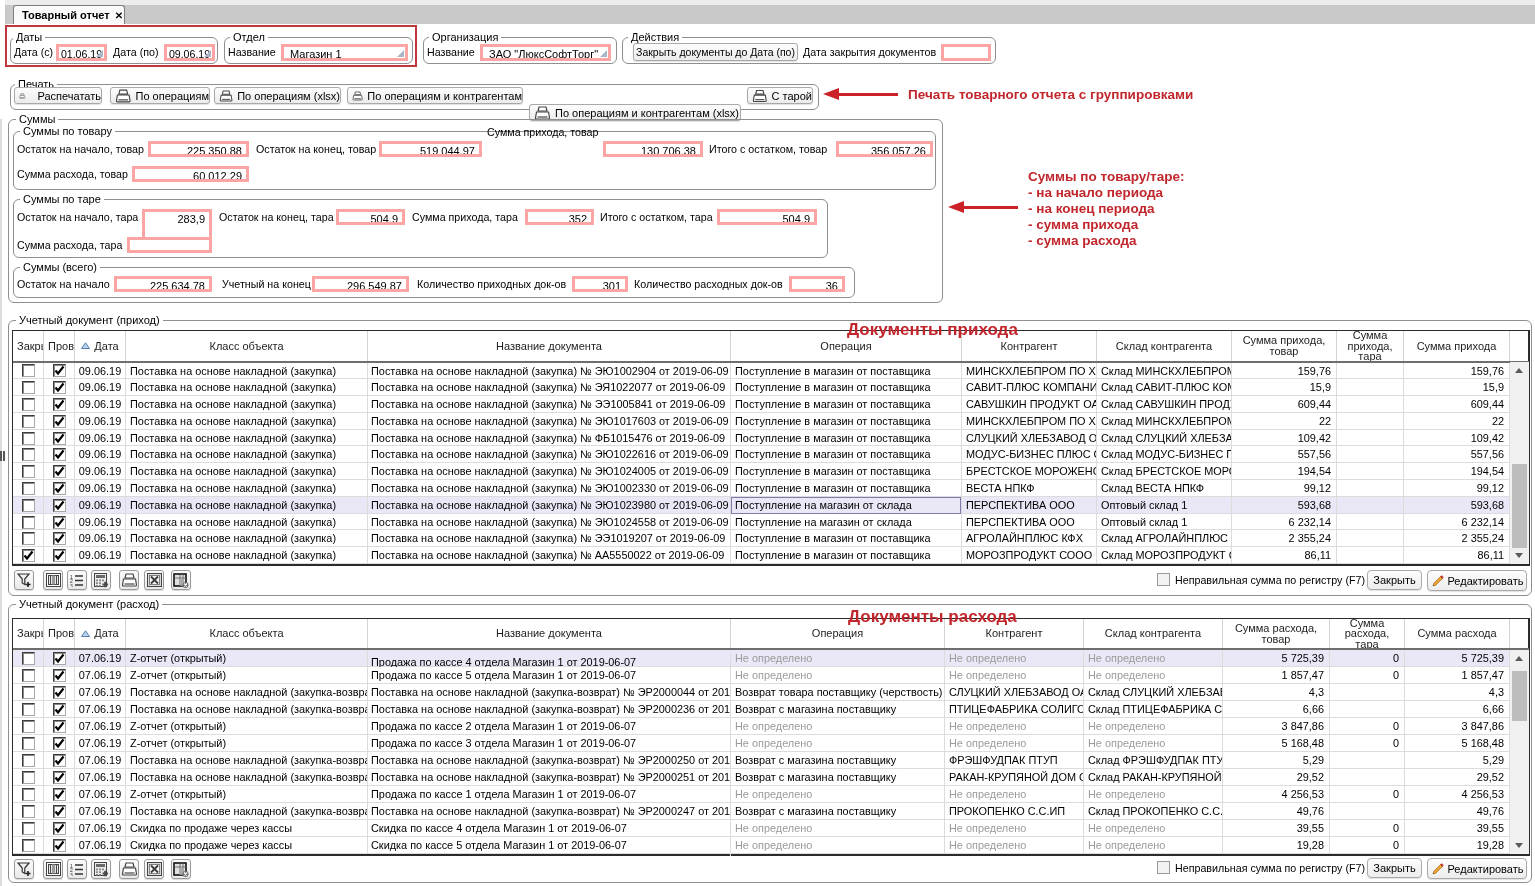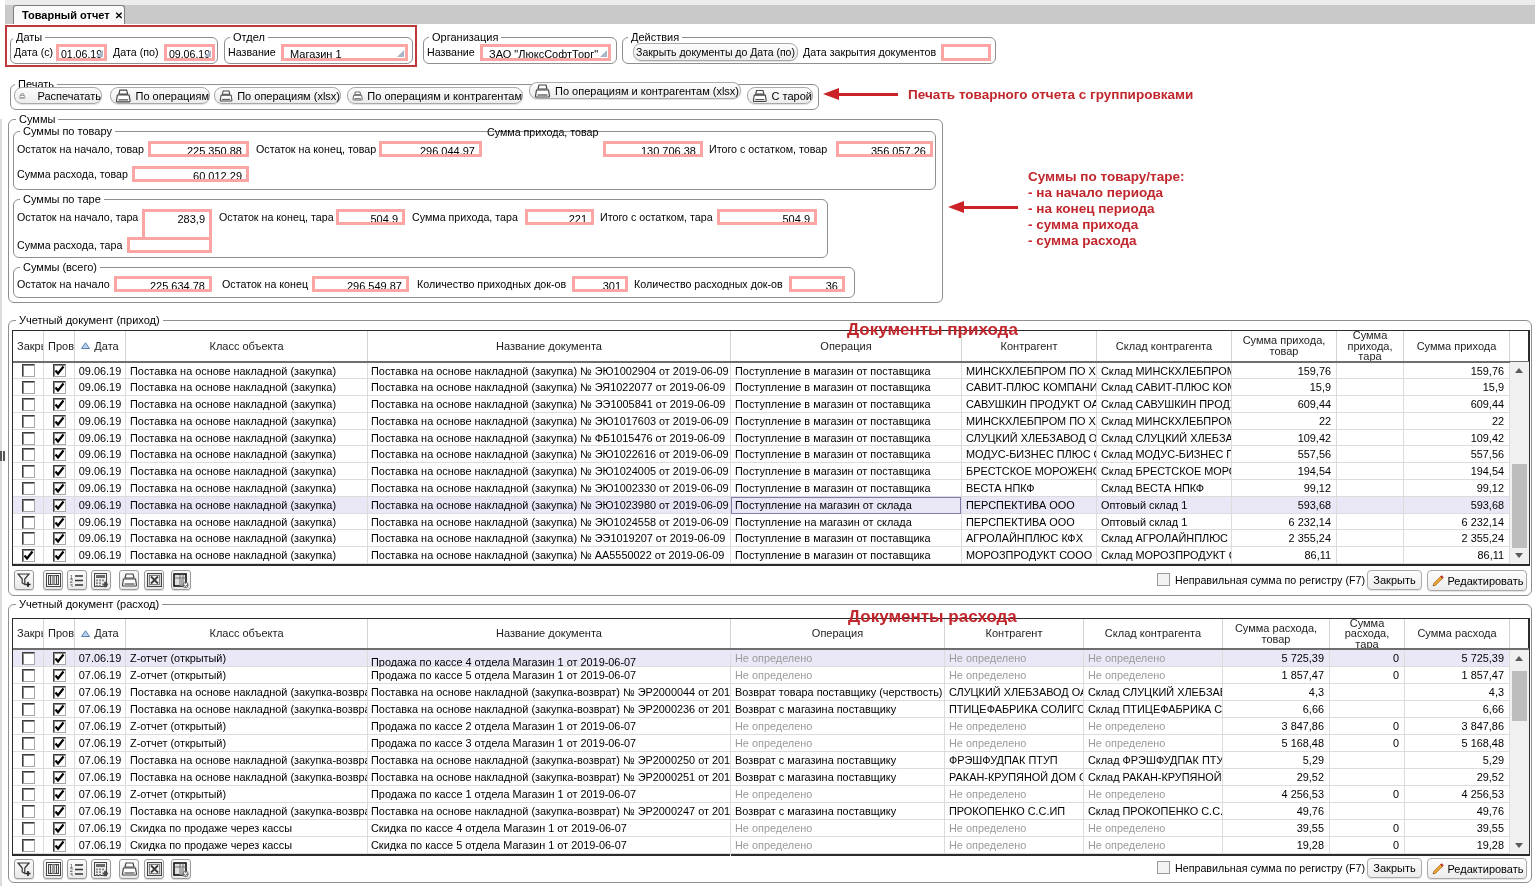--- a/index.html
+++ b/index.html
@@ -1,21 +1,21 @@
 <!DOCTYPE html>
 <html><head><meta charset="utf-8"><style>
 *{box-sizing:border-box;margin:0;padding:0}
 html,body{width:1535px;height:886px;background:#fff;font-family:"Liberation Sans",sans-serif;font-size:11px;color:#000;overflow:hidden;position:relative}
 .a{position:absolute}
 .fs{position:absolute;border:1px solid #8f8f8f;border-radius:6px}
 .lg{position:absolute;background:#fff;padding:0 3px;white-space:nowrap;font-size:11px;line-height:11px}
 .lbl{position:absolute;white-space:nowrap;font-size:10.7px;line-height:13px}
 .inp{position:absolute;border:3px solid #fca5a5;background:#fff;font-size:11px;line-height:15px;white-space:nowrap;overflow:hidden}
 .inp.r{text-align:right;padding-right:4px}
-.btn{position:absolute;border:1px solid #a9a9a9;border-radius:8px;background:linear-gradient(#fdfdfd,#ececec);font-size:11px;display:flex;align-items:center;justify-content:center;white-space:nowrap;box-shadow:0 1px 1px rgba(0,0,0,0.12)}
+.btn{position:absolute;border:1px solid #a9a9a9;border-radius:3px;background:linear-gradient(#fdfdfd,#ececec);font-size:11px;display:flex;align-items:center;justify-content:center;white-space:nowrap;box-shadow:0 1px 1px rgba(0,0,0,0.12)}
 .red{position:absolute;color:#c1262c;font-weight:bold;white-space:nowrap;font-family:"Liberation Sans",sans-serif}
 .cb{position:absolute;width:13px;height:13px;background:#fff;border-top:1px solid #3c3c3c;border-left:1px solid #3c3c3c;border-right:1px solid #a8a8a8;border-bottom:1px solid #a8a8a8;box-shadow:inset 1px 1px 0 #8a8a8a}
 .cell{position:absolute;overflow:hidden;white-space:nowrap;font-size:10.9px;border-right:1px solid #dcdcdc;height:100%;line-height:16px}
 .hc{position:absolute;overflow:hidden;white-space:nowrap;font-size:11px;border-right:1px solid #d4d4d4;display:flex;align-items:center;justify-content:center;text-align:center;color:#1e1e1e;line-height:10.5px}
 .row{position:absolute;border-bottom:1px solid #dcdcdc;background:#fff}
 .gray{color:#9b9b9b}
 .num{text-align:right;padding-right:5px}
 .tbl{position:absolute;border:1px solid #2b2b2b;border-right-width:2px;background:#fff}
 .sb{position:absolute;background:#f0f0f0}
 .thumb{position:absolute;background:#bdbdbd;left:1px;right:1px}
@@ -73,21 +73,21 @@
     <span style="margin-left:4px">По операциям (xlsx)</span>
   </div>
 <div class="btn" style="left:347px;top:87px;width:176px;height:17px;justify-content:flex-start;padding-left:4px">
     <svg width="17" height="14" viewBox="0 0 17 14">
       <path d="M4 5 L5 1 L12 1 L13 5 Z" fill="#fff" stroke="#444" stroke-width="1.2"></path>
       <path d="M1.5 12 L2.5 6 L14.5 6 L15.5 12 Q15.5 13 14.5 13 L2.5 13 Q1.5 13 1.5 12 Z" fill="#fff" stroke="#444" stroke-width="1.2"></path>
       <path d="M3.5 11 L13.5 11" stroke="#444" stroke-width="1.2"></path>
     </svg>
     <span style="margin-left:4px">По операциям и контрагентам</span>
   </div>
-<div class="btn" style="left:529px;top:82px;width:212px;height:17px;justify-content:flex-start;padding-left:4px">
+<div class="btn" style="left:529px;top:104px;width:212px;height:17px;justify-content:flex-start;padding-left:4px">
     <svg width="17" height="14" viewBox="0 0 17 14">
       <path d="M4 5 L5 1 L12 1 L13 5 Z" fill="#fff" stroke="#444" stroke-width="1.2"></path>
       <path d="M1.5 12 L2.5 6 L14.5 6 L15.5 12 Q15.5 13 14.5 13 L2.5 13 Q1.5 13 1.5 12 Z" fill="#fff" stroke="#444" stroke-width="1.2"></path>
       <path d="M3.5 11 L13.5 11" stroke="#444" stroke-width="1.2"></path>
     </svg>
     <span style="margin-left:4px">По операциям и контрагентам (xlsx)</span>
   </div>
 <div class="btn" style="left:747px;top:87px;width:66px;height:17px;justify-content:flex-start;padding-left:4px">
     <svg width="17" height="14" viewBox="0 0 17 14">
       <path d="M4 5 L5 1 L12 1 L13 5 Z" fill="#fff" stroke="#444" stroke-width="1.2"></path>
@@ -99,44 +99,44 @@
 <div class="a" style="left:838px;top:93px;width:60px;height:3px;background:#cc2227;z-index:30"></div>
 <div class="a" style="left:823px;top:88px;width:0;height:0;border-top:6px solid transparent;border-bottom:6px solid transparent;border-right:16px solid #cc2227;z-index:30"></div>
 <div class="red" style="left:908px;top:87px;font-size:13.5px">Печать товарного отчета с группировками</div>
 <div class="fs" style="left:8px;top:119px;width:935px;height:184px"></div>
 <div class="lg" style="left:16px;top:114px">Суммы</div>
 <div class="fs" style="left:13px;top:131px;width:923px;height:59px"></div>
 <div class="lg" style="left:20px;top:126px">Суммы по товару</div>
 <div class="lbl" style="left:17px;top:143px">Остаток на начало, товар</div>
 <div class="inp r" style="left:148px;top:141px;width:101px;height:16px">225 350,88</div>
 <div class="lbl" style="left:256px;top:143px">Остаток на конец, товар</div>
-<div class="inp r" style="left:379px;top:141px;width:103px;height:16px">296 044,97</div>
+<div class="inp r" style="left:379px;top:141px;width:103px;height:16px">519 044,97</div>
 <div class="lbl" style="left:487px;top:126px">Сумма прихода, товар</div>
 <div class="inp r" style="left:603px;top:141px;width:100px;height:16px">130 706,38</div>
 <div class="lbl" style="left:709px;top:143px">Итого с остатком, товар</div>
 <div class="inp r" style="left:836px;top:141px;width:97px;height:16px">356 057,26</div>
 <div class="lbl" style="left:17px;top:168px">Сумма расхода, товар</div>
 <div class="inp r" style="left:132px;top:166px;width:117px;height:16px">60 012,29</div>
 <div class="fs" style="left:13px;top:199px;width:815px;height:59px"></div>
 <div class="lg" style="left:20px;top:194px">Суммы по таре</div>
 <div class="lbl" style="left:17px;top:211px">Остаток на начало, тара</div>
 <div class="inp r" style="left:142px;top:209px;width:70px;height:34px">283,9</div>
 <div class="lbl" style="left:219px;top:211px">Остаток на конец, тара</div>
 <div class="inp r" style="left:336px;top:209px;width:69px;height:16px">504,9</div>
 <div class="lbl" style="left:412px;top:211px">Сумма прихода, тара</div>
-<div class="inp r" style="left:525px;top:209px;width:69px;height:16px">221</div>
+<div class="inp r" style="left:525px;top:209px;width:69px;height:16px">352</div>
 <div class="lbl" style="left:600px;top:211px">Итого с остатком, тара</div>
 <div class="inp r" style="left:717px;top:209px;width:100px;height:16px">504,9</div>
 <div class="lbl" style="left:17px;top:239px">Сумма расхода, тара</div>
 <div class="inp r" style="left:127px;top:237px;width:85px;height:16px"></div>
 <div class="fs" style="left:13px;top:267px;width:842px;height:31px"></div>
 <div class="lg" style="left:20px;top:262px">Суммы (всего)</div>
 <div class="lbl" style="left:17px;top:278px">Остаток на начало</div>
 <div class="inp r" style="left:114px;top:276px;width:98px;height:16px">225 634,78</div>
-<div class="lbl" style="left:222px;top:278px">Остаток на конец</div>
+<div class="lbl" style="left:222px;top:278px">Учетный на конец</div>
 <div class="inp r" style="left:312px;top:276px;width:97px;height:16px">296 549,87</div>
 <div class="lbl" style="left:417px;top:278px">Количество приходных док-ов</div>
 <div class="inp r" style="left:572px;top:276px;width:56px;height:16px">301</div>
 <div class="lbl" style="left:634px;top:278px">Количество расходных док-ов</div>
 <div class="inp r" style="left:789px;top:276px;width:56px;height:16px">36</div>
 <div class="a" style="left:963px;top:206px;width:55px;height:3px;background:#cc2227;z-index:30"></div>
 <div class="a" style="left:948px;top:201px;width:0;height:0;border-top:6px solid transparent;border-bottom:6px solid transparent;border-right:16px solid #cc2227;z-index:30"></div>
 <div class="red" style="left:1028px;top:169px;font-size:13.5px;line-height:16px">Суммы по товару/таре:<br>- на начало периода<br>- на конец периода<br>- сумма прихода<br>- сумма расхода</div>
 <div class="fs" style="left:8px;top:320px;width:1524px;height:276px"></div>
 <div class="lg" style="left:16px;top:315px">Учетный документ (приход)</div>

